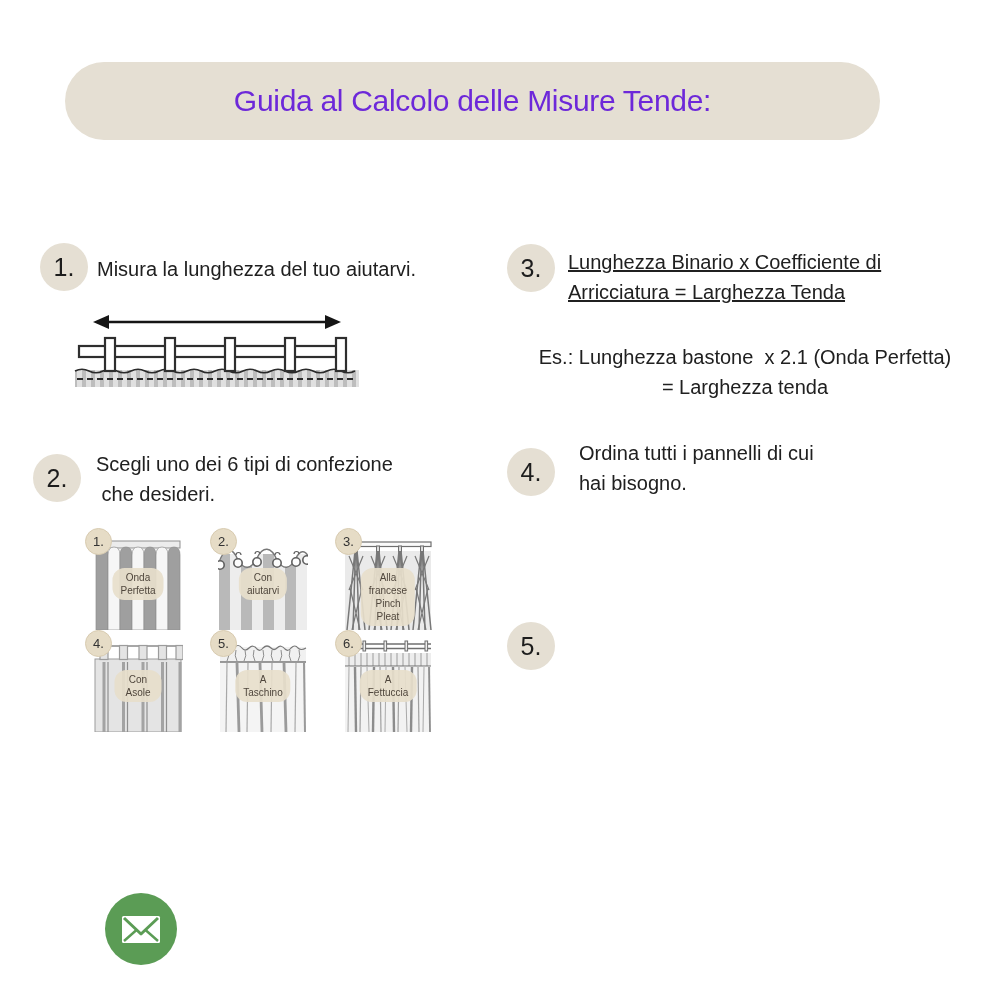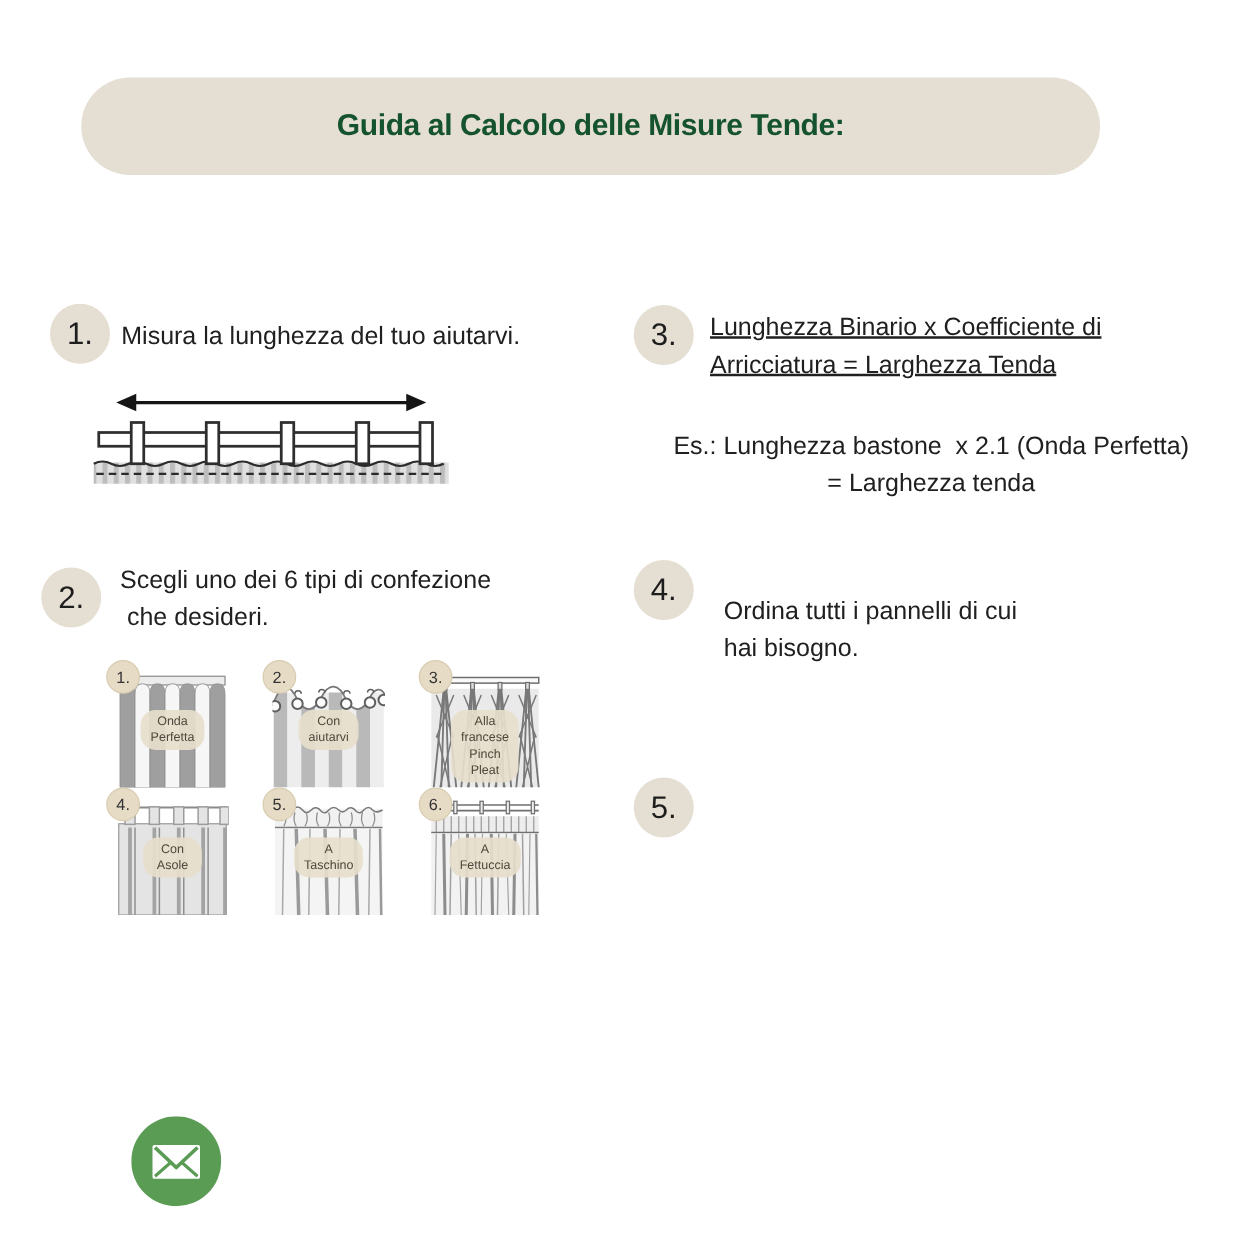--- a/index.html
+++ b/index.html
@@ -7,34 +7,34 @@
     --green:#5b9c55;
     --ink:#1c1c1c;
   }
   *{margin:0;padding:0;box-sizing:border-box;}
   body{background:#ffffff;font-family:"Liberation Sans",sans-serif;color:var(--ink);}
   .page{position:relative;width:1000px;height:1000px;background:#fff;overflow:hidden;}
 
   
   .title-pill{position:absolute;left:65px;top:62px;width:815px;height:78px;
     background:var(--beige);border-radius:40px;display:flex;align-items:center;justify-content:center;}
-  .title-pill h1{font-size:24px;font-weight:700;letter-spacing:-0.3px;color:#14532d;}
+  .title-pill h1{font-size:30px;font-weight:400;letter-spacing:-0.3px;color:#6d28d9;}
 
   
   .badge{position:absolute;width:48px;height:48px;border-radius:50%;background:var(--beige);
     display:flex;align-items:center;justify-content:center;font-size:25px;color:#1d1d1d;}
 
   .step-text{position:absolute;font-size:20px;line-height:1.5;color:#202020;white-space:pre-wrap;}
 
   
   .b1{left:40px;top:243px;}   .t1{left:97px;top:254px;}
   .b2{left:33px;top:454px;}   .t2{left:96px;top:449px;}
   .b3{left:507px;top:244px;}  .t3{left:568px;top:247px;text-decoration:underline;}
   .t3ex{left:503px;top:326px;width:484px;text-align:center;margin-top:16px;}
-  .b4{left:507px;top:448px;}  .t4{left:579px;top:474px;}
+  .b4{left:507px;top:448px;}  .t4{left:579px;top:438px;}
   .b5{left:507px;top:622px;}  .t5{left:570px;top:624px;}
 
   .track{position:absolute;left:73px;top:310px;}
 
   
   .card{position:absolute;width:100px;height:104px;}
   .c1{left:85px;top:528px;} .c2{left:210px;top:528px;} .c3{left:335px;top:528px;}
   .c4{left:85px;top:630px;} .c5{left:210px;top:630px;} .c6{left:335px;top:630px;}
   .card svg{position:absolute;left:8px;top:10px;}
   .mini-badge{position:absolute;left:0;top:0;width:27px;height:27px;border-radius:50%;

